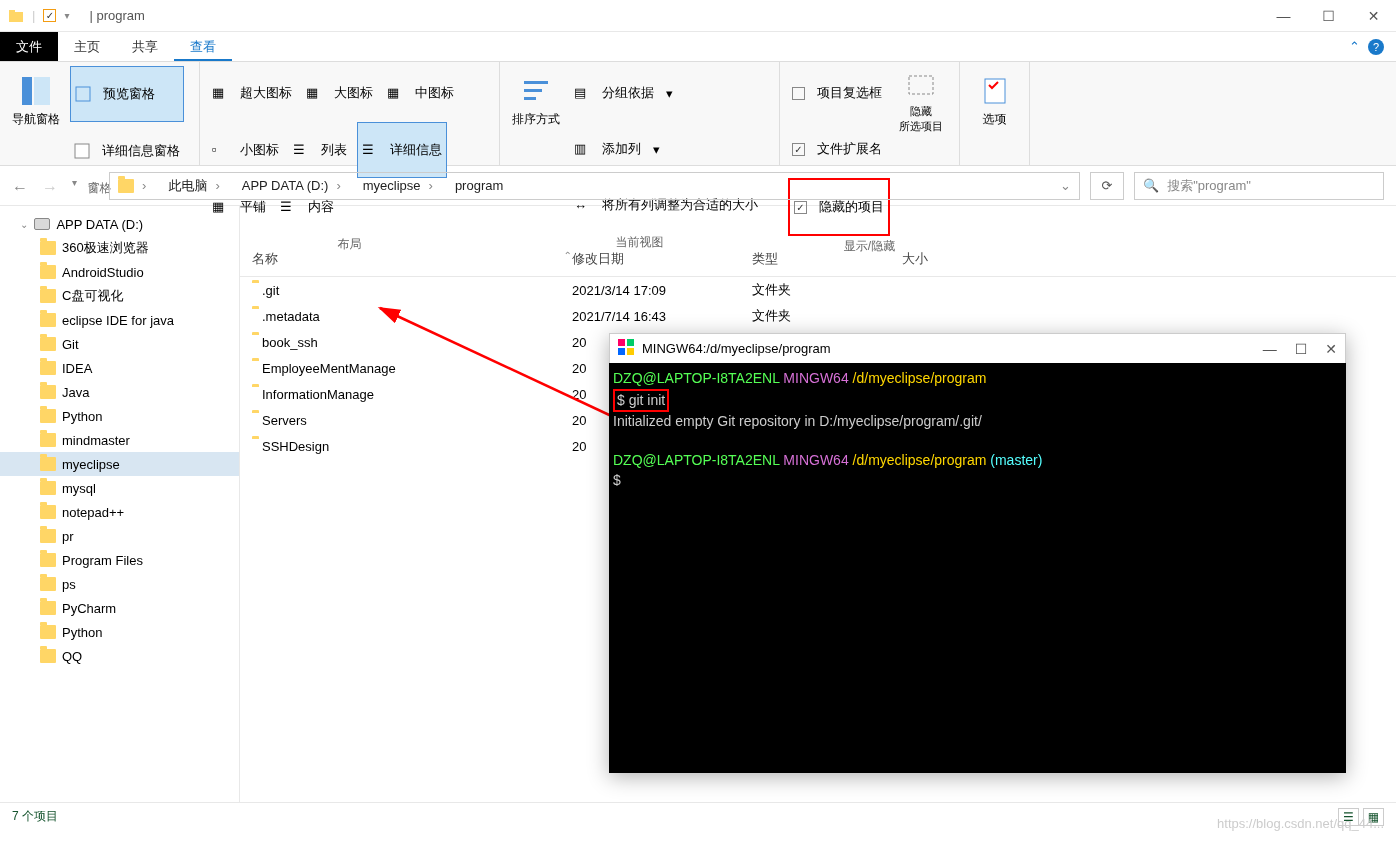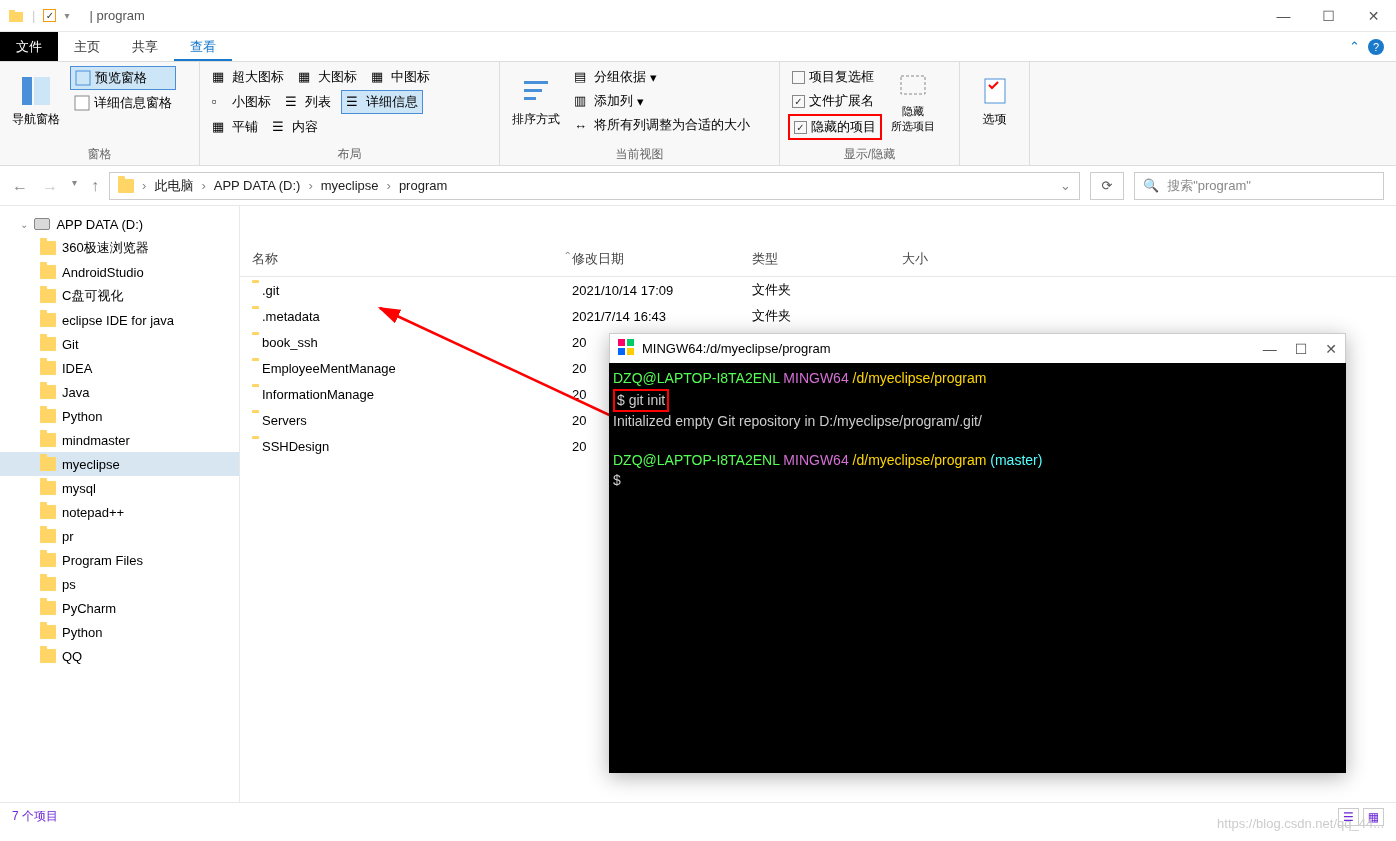--- a/index.html
+++ b/index.html
@@ -12,53 +12,53 @@
 .win-btn { width: 45px; height: 30px; display: flex; align-items: center; justify-content: center; color: #555; font-size: 14px; }
 .ribbontabs { height: 30px; display: flex; align-items: stretch; background: #fff; border-bottom: 1px solid #ddd; }
 .ribbontabs .tab { padding: 6px 16px; color: #333; cursor: default; }
 .ribbontabs .tab.file { background: #000000; color: #fff; }
 .ribbontabs .tab.active { border-bottom: 2px solid #1979ca; color: #1979ca; }
 .ribbontabs .expand { margin-left: auto; display: flex; align-items: center; gap: 8px; padding: 0 12px; color: #1979ca; }
 .ribbon { height: 104px; background: #f8f8f8; display: flex; border-bottom: 1px solid #ddd; }
 .ribbon-group { border-right: 1px solid #ddd; display: flex; flex-direction: column; padding: 4px 8px 0; }
 .ribbon-group-body { flex: 1; display: flex; gap: 6px; align-items: flex-start; }
 .ribbon-group-label { text-align: center; color: #666; font-size: 12px; padding: 2px 0; }
-.ribbon-item { display: flex; align-items: center; gap: 4px; padding: 2px 4px; font-size: 13px; }
+.ribbon-item { display: flex; align-items: center; gap: 12px; padding: 18px 4px; font-size: 13px; }
 .ribbon-item.sel { background: #cde6f7; border: 1px solid #4a90d9; }
 .ribbon-col { display: flex; flex-direction: column; gap: 2px; }
 .big-btn { display: flex; flex-direction: column; align-items: center; justify-content: center; width: 56px; height: 70px; gap: 4px; font-size: 12px; }
 .icon16 { width: 16px; height: 16px; display: inline-block; }
 .icon32 { width: 32px; height: 32px; display: inline-block; }
 .cb { width: 13px; height: 13px; border: 1px solid #888; display: inline-flex; align-items: center; justify-content: center; font-size: 10px; }
 .cb.checked::after { content: "✓"; color: #333; }
 .red-box { border: 2px solid #f00; align-items: center; }
 .navbar { height: 40px; display: flex; align-items: center; gap: 10px; padding: 0 12px; background: #fff; border-bottom: 1px solid #e8e8e8; }
 .nav-arrows { display: flex; gap: 14px; color: #888; font-size: 16px; }
 .addressbar { flex: 1; height: 28px; border: 1px solid #ccc; display: flex; align-items: center; padding: 0 8px; gap: 4px; }
-.crumb { color: #222; }
+.crumb { color: #222; margin-left: 14px; }
 .crumb-sep { color: #888; margin: 0 4px; }
 .refresh { width: 34px; height: 28px; border: 1px solid #ccc; display: flex; align-items: center; justify-content: center; color: #555; }
 .searchbox { width: 250px; height: 28px; border: 1px solid #ccc; display: flex; align-items: center; padding: 0 8px; gap: 8px; color: #888; }
 .content { display: flex; height: 596px; }
 .sidebar { width: 240px; border-right: 1px solid #e8e8e8; overflow-y: auto; padding: 6px 0; }
 .tree-item { display: flex; align-items: center; gap: 6px; padding: 3px 0 3px 40px; height: 24px; }
 .tree-item.root { padding-left: 20px; font-weight: 400; }
 .tree-item.sel { background: #d8e6f2; }
 .folder-icon { width: 16px; height: 14px; background: #ffd666; border-radius: 1px; position: relative; }
 .folder-icon::before { content: ""; position: absolute; top: -3px; left: 0; width: 7px; height: 3px; background: #ffd666; border-radius: 1px 1px 0 0; }
 .drive-icon { width: 16px; height: 12px; background: #d9d9d9; border: 1px solid #888; border-radius: 2px; }
 .filepanel { flex: 1; position: relative; }
 .fileheader { display: flex; padding: 8px 12px; border-bottom: 1px solid #e8e8e8; color: #444; font-size: 13px; margin-top: 36px; }
 .col-name { width: 320px; }
 .col-date { width: 180px; }
 .col-type { width: 150px; }
 .col-size { width: 100px; }
 .filerow { display: flex; padding: 4px 12px; align-items: center; height: 26px; }
 .filerow .folder-icon { margin-right: 10px; }
-.statusbar { height: 28px; border-top: 1px solid #e8e8e8; display: flex; align-items: center; padding: 0 12px; color: #6d28d9; font-size: 12px; justify-content: space-between; }
+.statusbar { height: 28px; border-top: 1px solid #e8e8e8; display: flex; align-items: center; padding: 0 12px; color: #14532d; font-size: 12px; justify-content: space-between; }
 .terminal { position: absolute; left: 609px; top: 333px; width: 737px; height: 440px; background: #000; box-shadow: 0 4px 20px rgba(0,0,0,0.3); z-index: 100; }
 .term-title { height: 30px; background: #fff; display: flex; align-items: center; padding: 0 8px; gap: 8px; border: 1px solid #ccc; border-bottom: none; }
 .term-title .wc { margin-left: auto; display: flex; gap: 18px; color: #555; font-size: 14px; }
 .term-body { font-family: Consolas, monospace; font-size: 14px; padding: 6px 4px; color: #ccc; line-height: 1.4; position: relative; height: calc(100% - 30px); }
 .t-green { color: #5f5; }
 .t-purple { color: #d670d6; }
 .t-yellow { color: #ffd700; }
 .t-cyan { color: #5ff; }
 .cmd-box { border: 2px solid #f00; display: inline-block; padding: 0 2px; }
 .arrow-svg { position: absolute; left: 370px; top: 300px; width: 260px; height: 130px; z-index: 50; pointer-events: none; }
@@ -345,21 +345,21 @@
   <div class="filepanel">
     <div class="fileheader">
       <div class="col-name"><span>名称</span> <span style="float:right;color:#888;font-size:10px">⌃</span></div>
       <div class="col-date">修改日期</div>
       <div class="col-type">类型</div>
       <div class="col-size">大小</div>
     </div>
     <div id="file-rows">
         <div class="filerow">
           <div class="col-name"><span class="folder-icon"></span>.git</div>
-          <div class="col-date">2021/10/14 17:09</div>
+          <div class="col-date">2021/3/14 17:09</div>
           <div class="col-type">文件夹</div>
           <div class="col-size"></div>
         </div>
         <div class="filerow">
           <div class="col-name"><span class="folder-icon"></span>.metadata</div>
           <div class="col-date">2021/7/14 16:43</div>
           <div class="col-type">文件夹</div>
           <div class="col-size"></div>
         </div>
         <div class="filerow">

